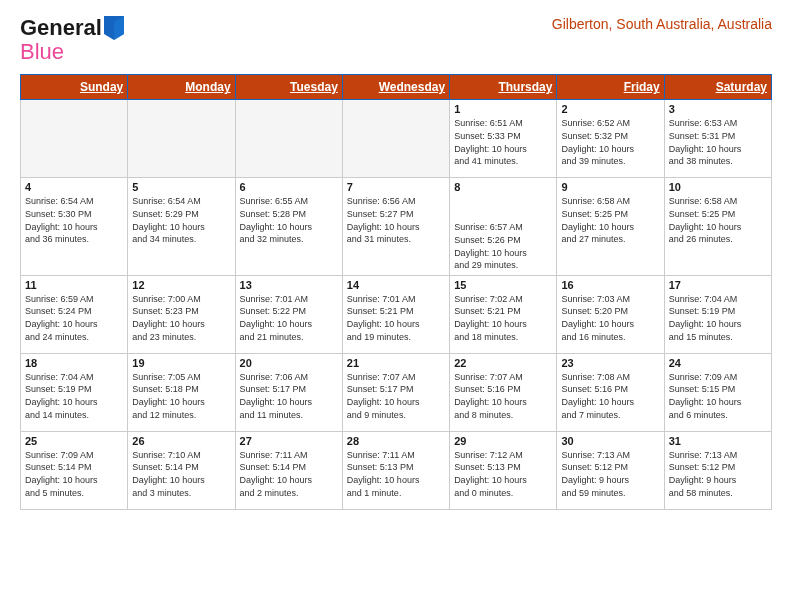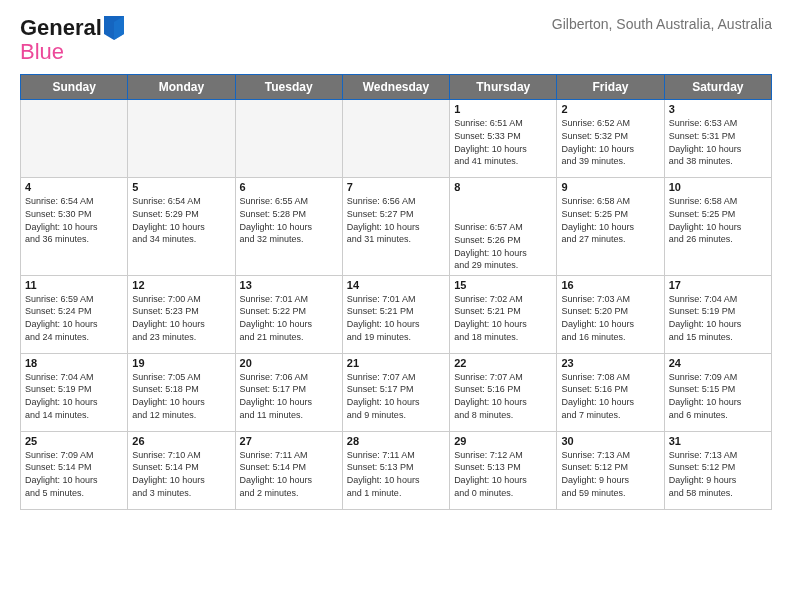--- a/index.html
+++ b/index.html
@@ -49,35 +49,36 @@
     .title-section {
       text-align: right;
     }
     .month-title {
       font-size: 32px;
       font-weight: bold;
       color: #1a1a1a;
     }
     .location {
       font-size: 14px;
-      color: #737373;
+      color: #c2410c;
     }
     .calendar {
       width: 100%;
       border-collapse: collapse;
       border: 1px solid #ccc;
     }
     .calendar th {
-      background: #737373;
+      background: #c2410c;
       color: #fff;
       font-size: 12px;
       font-weight: bold;
       padding: 5px 4px;
-      text-align: center;
+      text-align: right;
       border: 1px solid #1565c0;
+      text-decoration: underline;
     }
     .calendar td {
       border: 1px solid #ccc;
       vertical-align: top;
       padding: 3px 4px;
       width: calc(100% / 7);
       height: 78px;
       font-size: 9.5px;
       color: #333;
       background: #fff;

